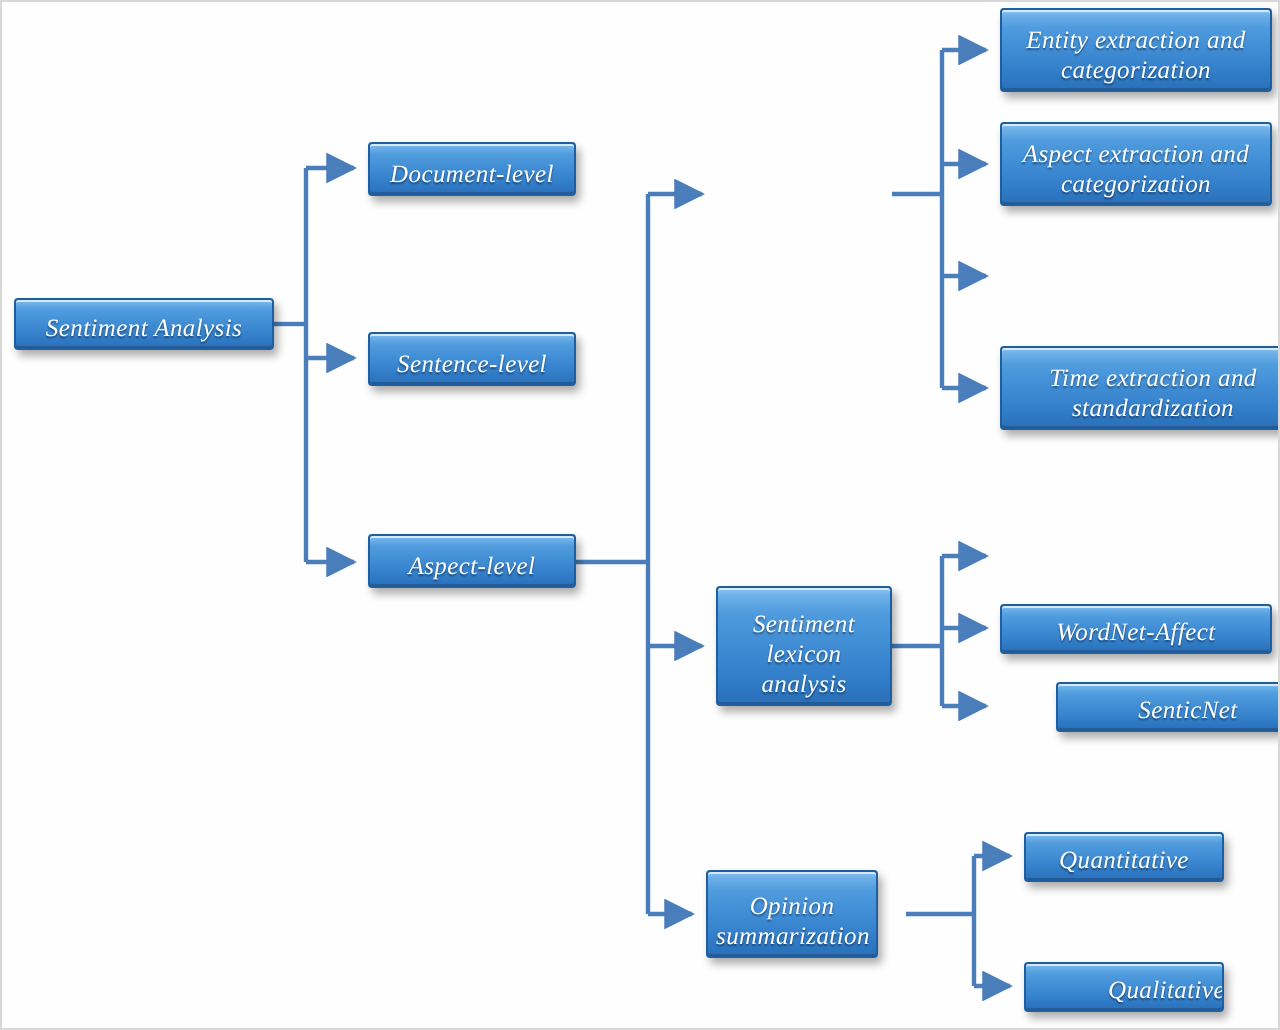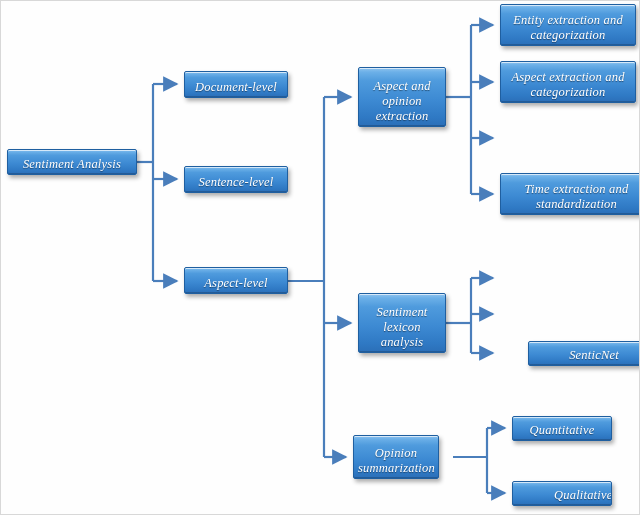--- a/index.html
+++ b/index.html
@@ -106,23 +106,20 @@
   </div>
 
   <div class="node" style="left:183px;top:165px;width:104px;height:27px;">
     <span>Sentence-level</span>
   </div>
 
   <div class="node" style="left:183px;top:266px;width:104px;height:27px;">
     <span>Aspect-level</span>
   </div>
 
-  <div class="node" style="left:357px;top:66px;width:88px;height:60px;">
-    <span>Aspect and opinion extraction</span>
-  </div>
 
   <div class="node" style="left:357px;top:292px;width:88px;height:60px;">
     <span>Sentiment lexicon analysis</span>
   </div>
 
   <div class="node" style="left:352px;top:434px;width:86px;height:44px;">
     <span>Opinion summarization</span>
   </div>
 
   <div class="node" style="left:499px;top:3px;width:136px;height:42px;">
@@ -132,20 +129,23 @@
   <div class="node" style="left:499px;top:60px;width:136px;height:42px;">
     <span>Aspect extraction and categorization</span>
   </div>
 
 
   <div class="node" style="left:499px;top:172px;width:153px;height:42px;">
     <span>Time extraction and standardization</span>
   </div>
 
 
+  <div class="node" style="left:499px;top:301px;width:136px;height:25px;">
+    <span>WordNet-Affect</span>
+  </div>
 
   <div class="node" style="left:499px;top:340px;width:132px;height:25px;margin-left:28px;">
     <span>SenticNet</span>
   </div>
 
   <div class="node" style="left:511px;top:415px;width:100px;height:25px;">
     <span>Quantitative</span>
   </div>
 
   <div class="node" style="left:511px;top:480px;width:100px;height:25px;padding-left:41px;">

